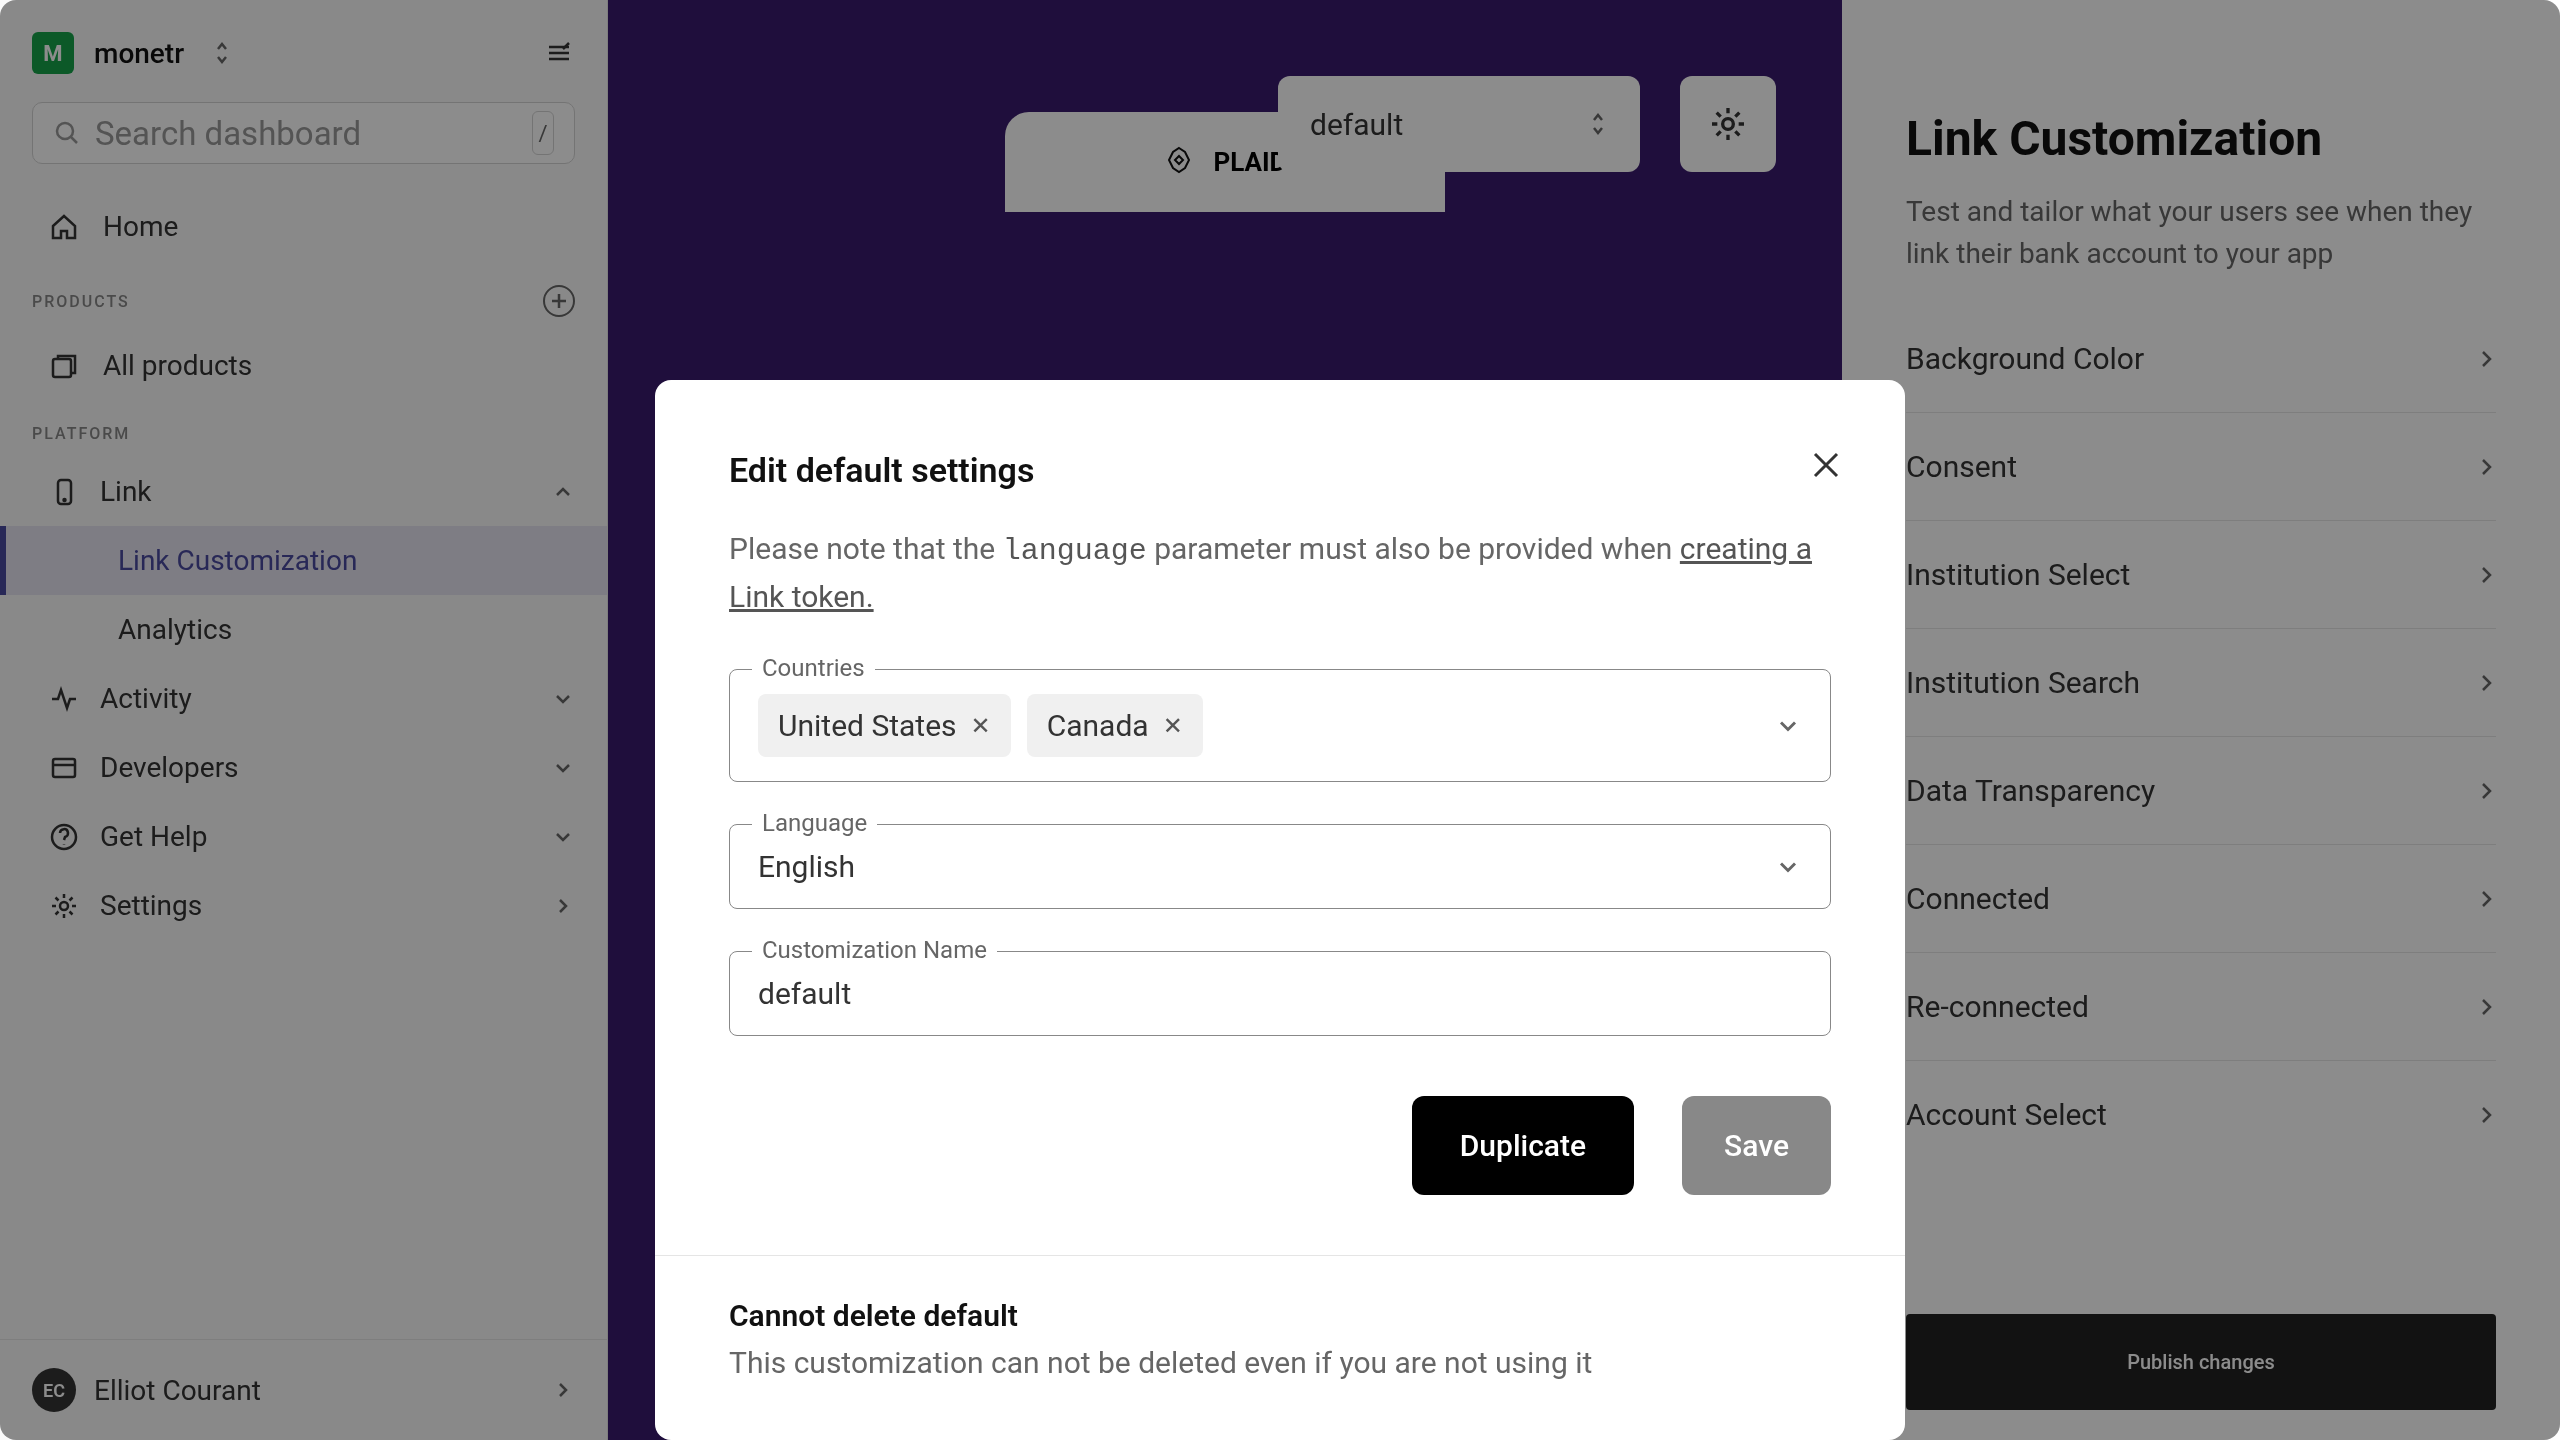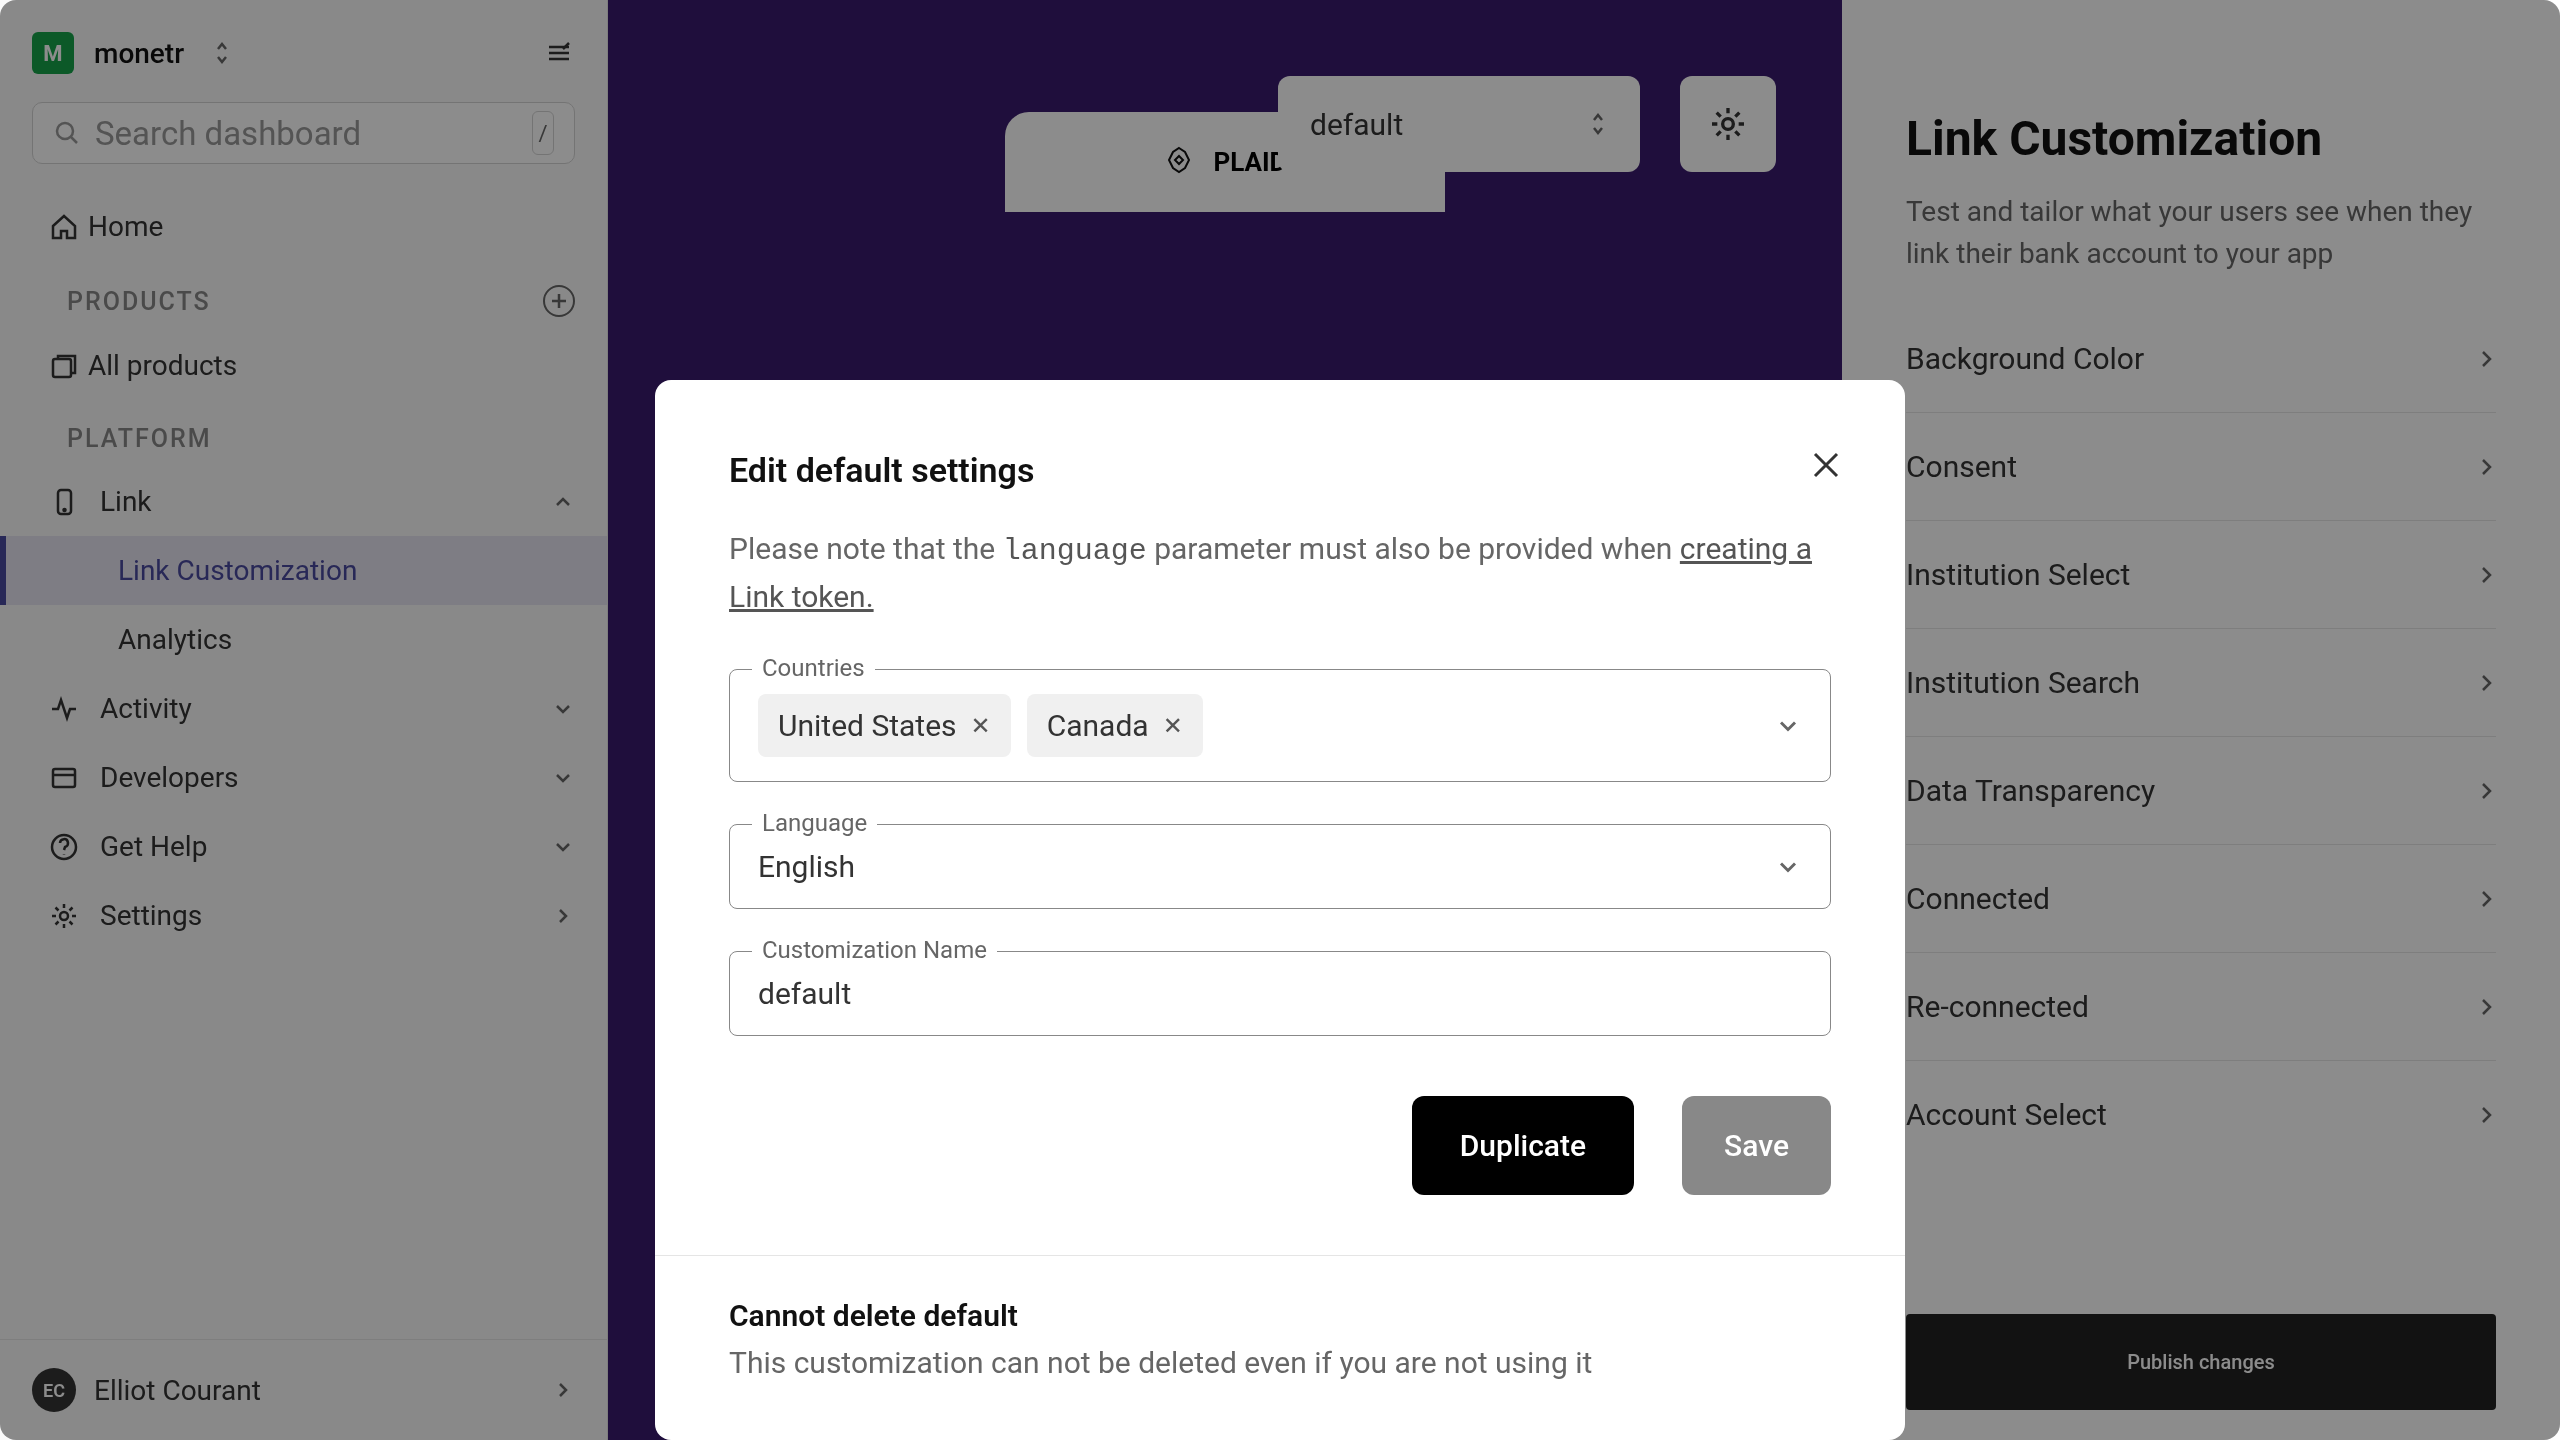--- a/index.html
+++ b/index.html
@@ -111,46 +111,45 @@
       display: flex;
       align-items: center;
       justify-content: center;
       font-size: 22px;
       color: #666;
     }
     
     .nav-item {
       display: flex;
       align-items: center;
-      gap: 8px;
+      gap: 23px;
       padding: 18px 48px;
       font-size: 28px;
       color: #333;
       cursor: pointer;
     }
     
     .nav-item-icon {
       width: 32px;
       height: 32px;
       display: flex;
       align-items: center;
       justify-content: center;
       color: #333;
     }
     
     .section-header {
       padding: 24px 32px 14px;
-      font-size: 25px;
+      font-size: 16px;
       letter-spacing: 2px;
       color: #888;
       font-weight: 500;
       display: flex;
       align-items: center;
       justify-content: space-between;
-      margin-left: 35px;
     }
     
     .add-btn {
       width: 32px;
       height: 32px;
       border: 2px solid #666;
       border-radius: 50%;
       display: flex;
       align-items: center;
       justify-content: center;

